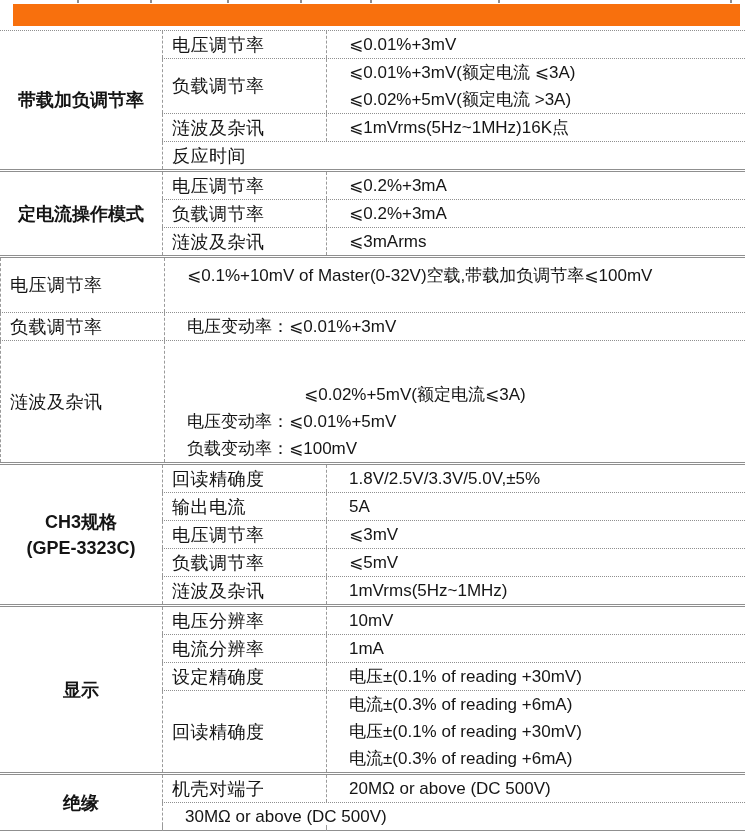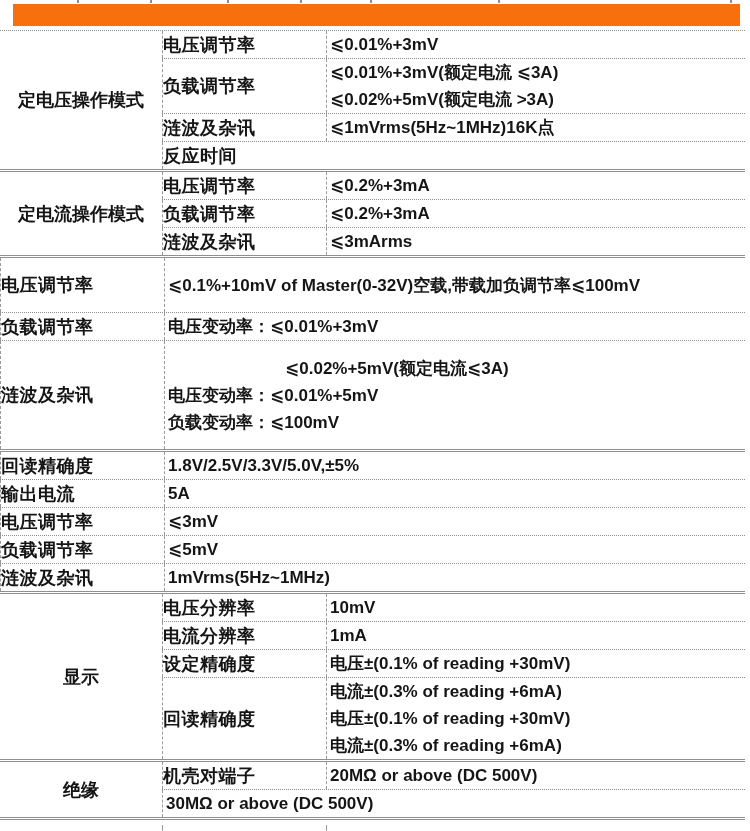--- a/index.html
+++ b/index.html
@@ -35,31 +35,31 @@
   .row + .row{border-top:1px dotted #8f8f8f;}
   .r1{min-height:27px;}
   .r2{min-height:54px;}
   .r3{min-height:81px;}
   .r4{min-height:108px;}
 
   .param{
     flex:0 0 164px;width:164px;box-sizing:border-box;
     border-left:1px dashed #9a9a9a;
     display:flex;align-items:center;
-    font-size:18px;font-weight:700;letter-spacing:0.5px;
+    padding-left:9px;font-size:18px;font-weight:400;letter-spacing:0.5px;
   }
   .value{
     flex:1;min-width:0;box-sizing:border-box;
     border-left:1px dashed #9a9a9a;
-    display:flex;flex-direction:column;justify-content:center;
-    padding-left:3px;font-size:17px;font-weight:700;
+    display:flex;flex-direction:column;
+    padding-left:22px;font-size:17px;font-weight:400;
   }
   .vline{line-height:27px;white-space:nowrap;}
   .vwrap{line-height:35px;padding-right:8px;}
-  .indent{padding-left:117px;}
+  .indent{padding-left:117px;margin-top:40px;}
 
   
   .bottom-sliver{position:absolute;left:0;bottom:0;width:750px;height:6px;}
   .stub{position:absolute;top:0;width:0;height:6px;border-left:1px dashed #9a9a9a;}
 </style>
 </head>
 <body>
 
 <div class="canvas">
 
@@ -72,21 +72,21 @@
     <span class="tick" style="left:498px"></span>
     <span class="tick" style="left:730px"></span>
   </div>
 
   <div class="orange-band"></div>
 
   <div class="spec-table">
 
     <section class="sec">
       <div class="cat">
-        <div class="cat-line">定电压操作模式</div>
+        <div class="cat-line">带载加负调节率</div>
       </div>
       <div class="rowsc">
         <div class="row r1">
           <div class="param">电压调节率</div>
           <div class="value">
             <div class="vline">⩽0.01%+3mV</div>
           </div>
         </div>
         <div class="row r2">
           <div class="param">负载调节率</div>
@@ -152,20 +152,24 @@
           <div class="value">
             <div class="vline indent">⩽0.02%+5mV(额定电流⩽3A)</div>
             <div class="vline">电压变动率：⩽0.01%+5mV</div>
             <div class="vline">负载变动率：⩽100mV</div>
           </div>
         </div>
       </div>
     </section>
 
     <section class="sec">
+      <div class="cat">
+        <div class="cat-line">CH3规格</div>
+        <div class="cat-line">(GPE-3323C)</div>
+      </div>
       <div class="rowsc">
         <div class="row r1">
           <div class="param">回读精确度</div>
           <div class="value">
             <div class="vline">1.8V/2.5V/3.3V/5.0V,±5%</div>
           </div>
         </div>
         <div class="row r1">
           <div class="param">输出电流</div>
           <div class="value">

